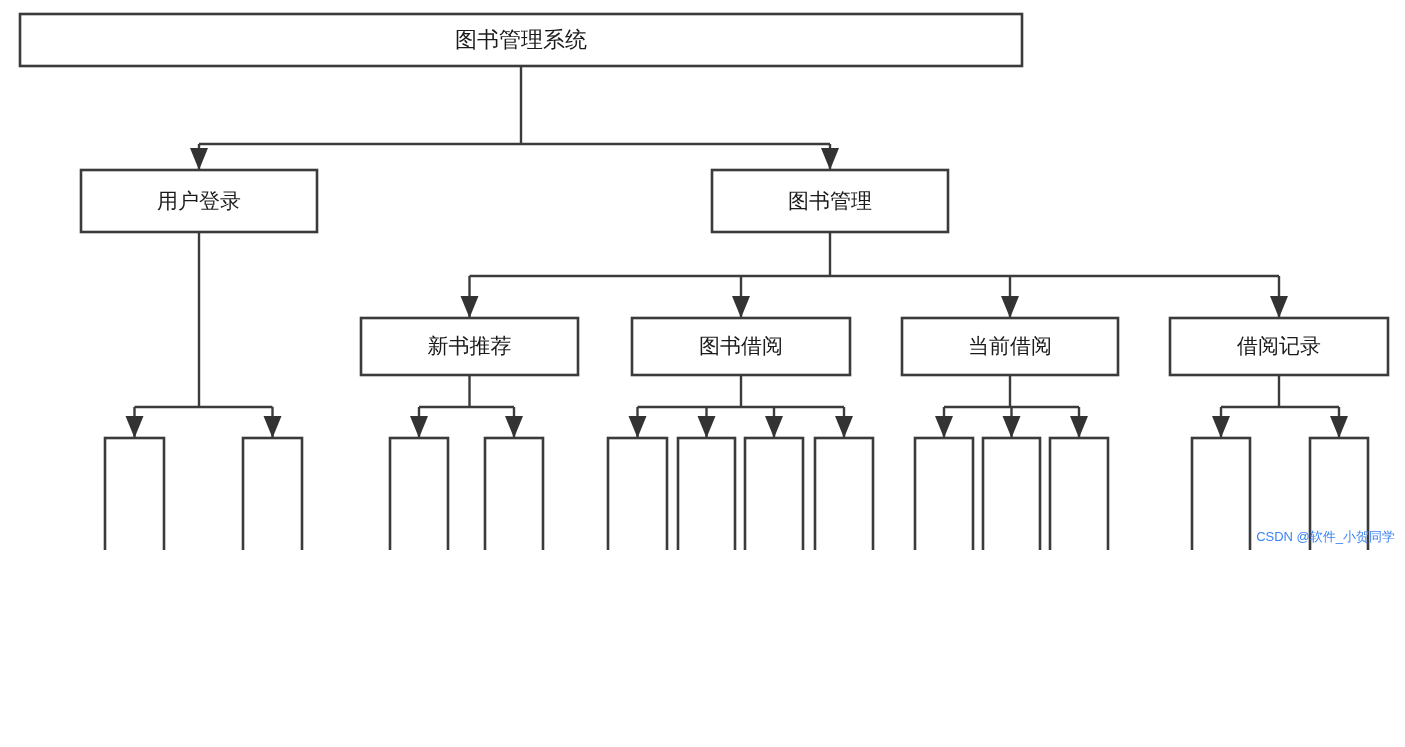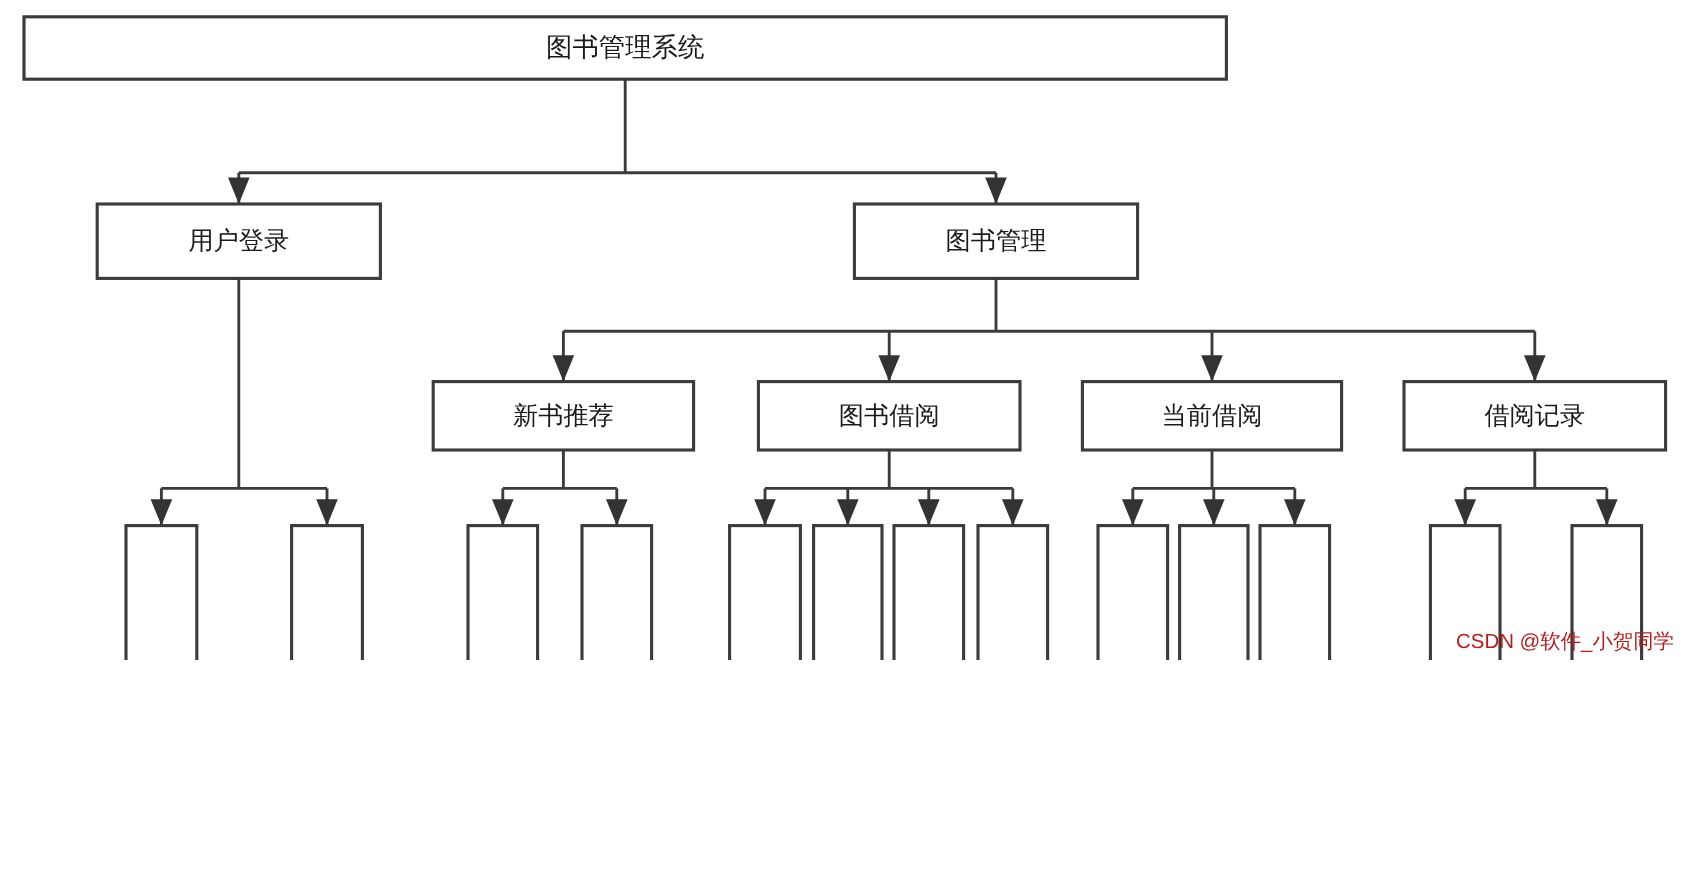--- a/index.html
+++ b/index.html
@@ -67,22 +67,22 @@
     display: flex;
     align-items: flex-start;
     justify-content: center;
     pointer-events: none;
   }
   .watermark {
     position: absolute;
     right: 10px;
     bottom: 4px;
     font-family: "Liberation Sans", "DejaVu Sans", sans-serif;
-    font-size: 17px;
-    color: #b91c1c;
+    font-size: 13px;
+    color: #3b82f6;
     white-space: nowrap;
     pointer-events: none;
   }
 </style>
 </head>
 <body>
 
 <div id="diagram-root">
 
   <svg class="diagram-canvas" viewBox="0 0 1405 747">

